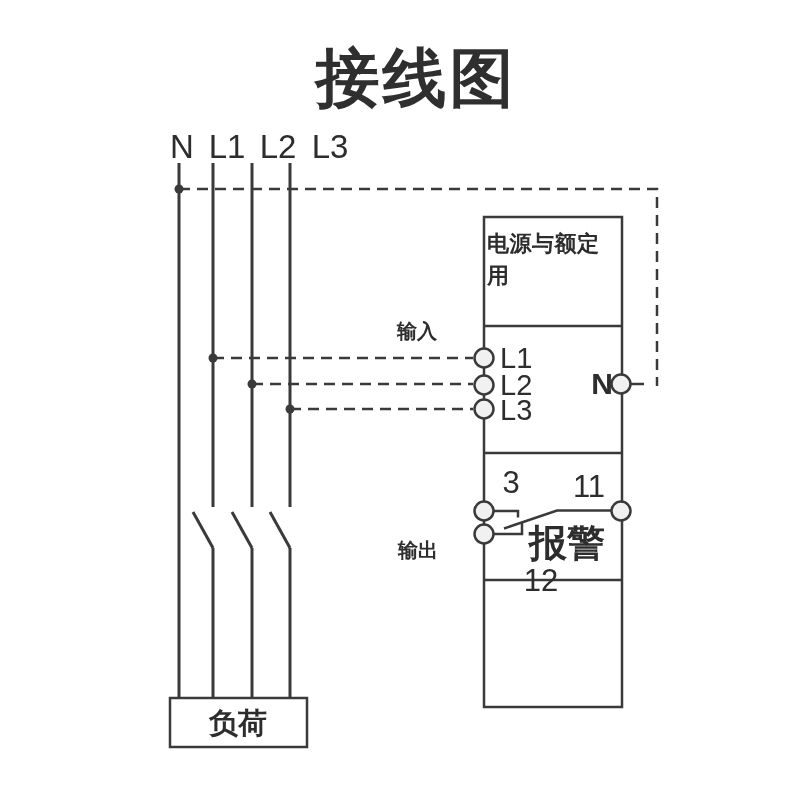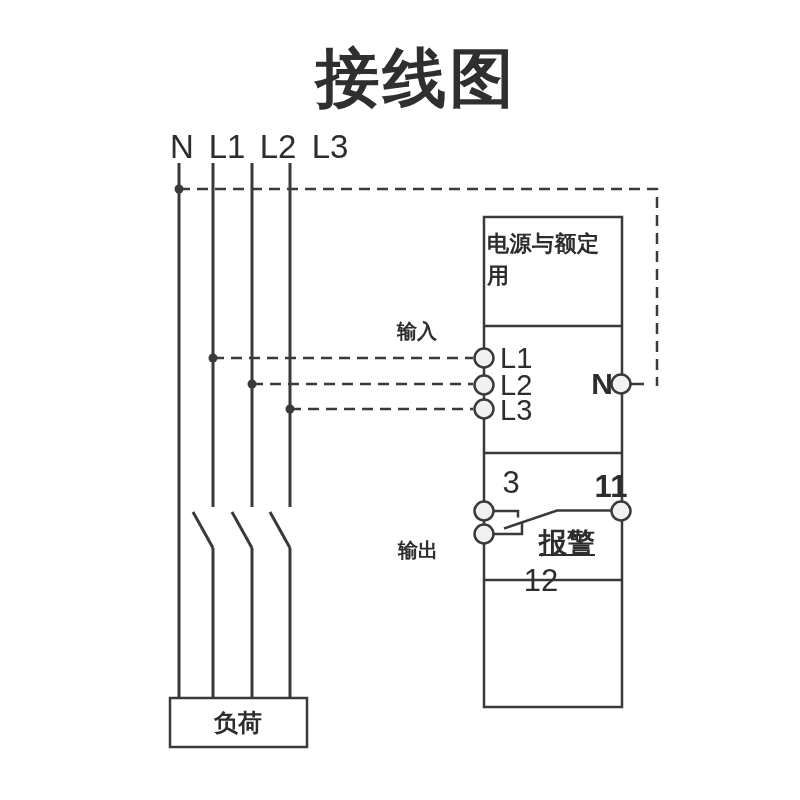--- a/index.html
+++ b/index.html
@@ -18,22 +18,22 @@
   .note{
     position:absolute;left:487px;top:228px;width:138px;
     font-size:22px;font-weight:700;line-height:32px;
     letter-spacing:0.5px;text-align:left;
   }
   .note div{white-space:nowrap;}
   .term{font-size:29px;font-weight:400;}
   .num{font-size:31px;font-weight:400;}
   .nterm{font-size:30px;font-weight:700;}
   .section{font-size:20px;}
-  .alarm{font-size:28px;text-decoration:underline;}
-  .load{font-size:24px;}
+  .alarm{font-size:38px;}
+  .load{font-size:29px;}
 </style>
 </head>
 <body>
 
 <div class="stage">
 
   <svg width="800" height="800" viewBox="0 0 800 800">
     <g stroke="#3a3a3a" fill="none">
 
       <g stroke-width="3">
@@ -105,20 +105,20 @@
 
   <div class="lbl cc section cnbold" style="left:417px;top:331px;">输入</div>
   <div class="lbl cc section cnbold" style="left:418px;top:550px;">输出</div>
 
   <div class="lbl lc term" style="left:500px;top:358px;">L1</div>
   <div class="lbl lc term" style="left:500px;top:385px;">L2</div>
   <div class="lbl lc term" style="left:500px;top:410px;">L3</div>
   <div class="lbl cc nterm" style="left:602px;top:384px;">N</div>
 
   <div class="lbl cc num" style="left:511px;top:482px;">3</div>
-  <div class="lbl cc num" style="left:611px;top:486px;font-weight:bold;">11</div>
+  <div class="lbl cc num" style="left:589px;top:486px;">11</div>
   <div class="lbl cc num" style="left:541px;top:580px;">12</div>
 
   <div class="lbl cc alarm cnbold" style="left:567px;top:543px;">报警</div>
 
   <div class="lbl cc load cnbold" style="left:238px;top:723px;">负荷</div>
 
 </div>
 
 </body></html>

